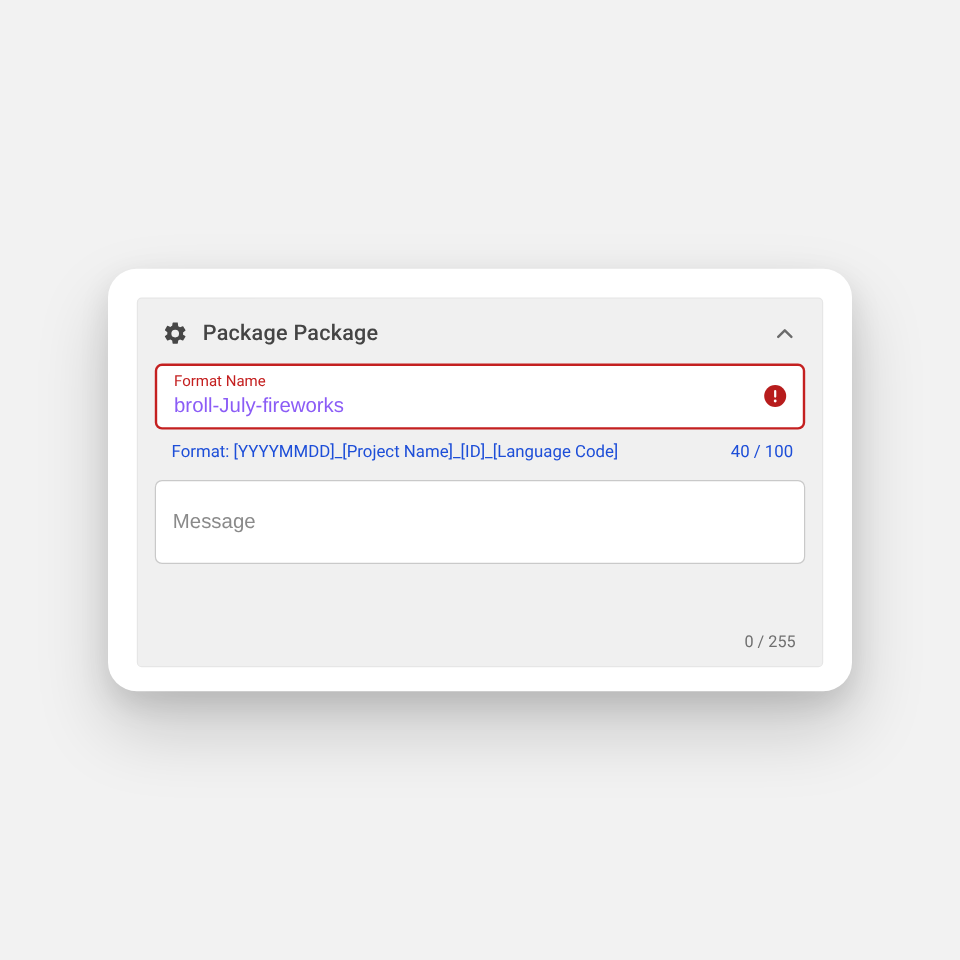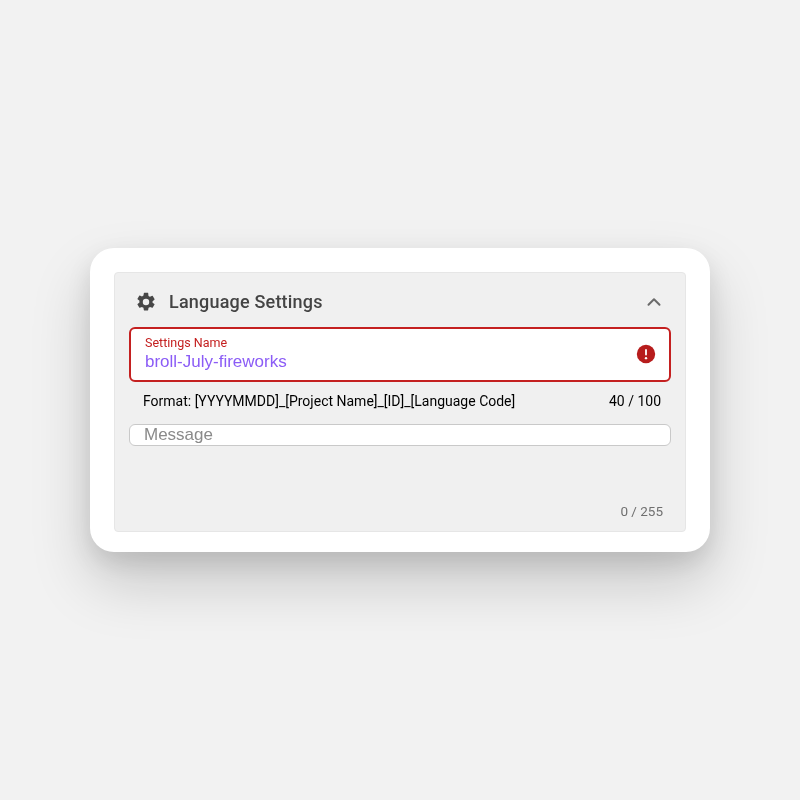--- a/index.html
+++ b/index.html
@@ -80,34 +80,34 @@
     top: 50%;
     transform: translateY(-50%);
     width: 22px; height: 22px;
     color: #b71c1c;
   }
 
   .hint-row {
     display: flex;
     align-items: flex-start;
     gap: 16px;
-    color: #000000;
+    color: #1d4ed8;
     font-size: 14px;
     line-height: 1.3;
     padding: 10px 12px 14px 16px;
   }
   .hint-text { flex: 1 1 auto; }
   .hint-count { flex: 0 0 auto; white-space: nowrap; }
 
   .message-box {
     background: #ffffff;
     border: 1px solid #c9c9c9;
     border-radius: 6px;
     margin: 0 2px;
-    padding: 0 14px;
+    padding: 24px 14px;
   }
   .message-input {
     width: 100%;
     border: none;
     outline: none;
     background: transparent;
     font-size: 17px;
     color: #2b2b2b;
   }
   .message-input::placeholder { color: #8a8a8a; }
@@ -123,28 +123,28 @@
 </head>
 <body>
 
 <div class="card">
   <div class="panel">
 
     <div class="panel-header">
       <svg class="gear" viewBox="0 0 24 24" fill="currentColor">
         <path d="M19.14,12.94a7.14,7.14,0,0,0,.05-.94,7.14,7.14,0,0,0-.05-.94l2.03-1.58a.5.5,0,0,0,.12-.64l-1.92-3.32a.5.5,0,0,0-.61-.22l-2.39.96a7.03,7.03,0,0,0-1.62-.94l-.36-2.54A.5.5,0,0,0,13.9,2h-3.8a.5.5,0,0,0-.49.42L9.25,4.96a7.03,7.03,0,0,0-1.62.94l-2.39-.96a.5.5,0,0,0-.61.22L2.71,8.48a.5.5,0,0,0,.12.64L4.86,10.7a7.14,7.14,0,0,0-.05.94,7.14,7.14,0,0,0,.05.94L2.83,14.16a.5.5,0,0,0-.12.64l1.92,3.32a.5.5,0,0,0,.61.22l2.39-.96a7.03,7.03,0,0,0,1.62.94l.36,2.54a.5.5,0,0,0,.49.42h3.8a.5.5,0,0,0,.49-.42l.36-2.54a7.03,7.03,0,0,0,1.62-.94l2.39.96a.5.5,0,0,0,.61-.22l1.92-3.32a.5.5,0,0,0-.12-.64ZM12,15.5A3.5,3.5,0,1,1,15.5,12,3.5,3.5,0,0,1,12,15.5Z"></path>
       </svg>
-      <div class="panel-title">Language Settings</div>
+      <div class="panel-title">Package Package</div>
       <svg class="chevron" viewBox="0 0 24 24" fill="none" stroke="currentColor" stroke-width="2.2" stroke-linecap="round" stroke-linejoin="round">
         <polyline points="6 15 12 9 18 15"></polyline>
       </svg>
     </div>
 
     <div class="field error">
-      <div class="field-label">Settings Name</div>
+      <div class="field-label">Format Name</div>
       <input type="text" class="field-input" value="broll-July-fireworks" style="">
       <svg class="error-badge" viewBox="0 0 24 24" fill="currentColor">
         <circle cx="12" cy="12" r="10"></circle>
         <rect x="11" y="6.5" width="2" height="7" rx="1" fill="#ffffff"></rect>
         <circle cx="12" cy="16.5" r="1.3" fill="#ffffff"></circle>
       </svg>
     </div>
 
     <div class="hint-row">
       <div class="hint-text">Format: [YYYYMMDD]_[Project Name]_[ID]_[Language Code]</div>

